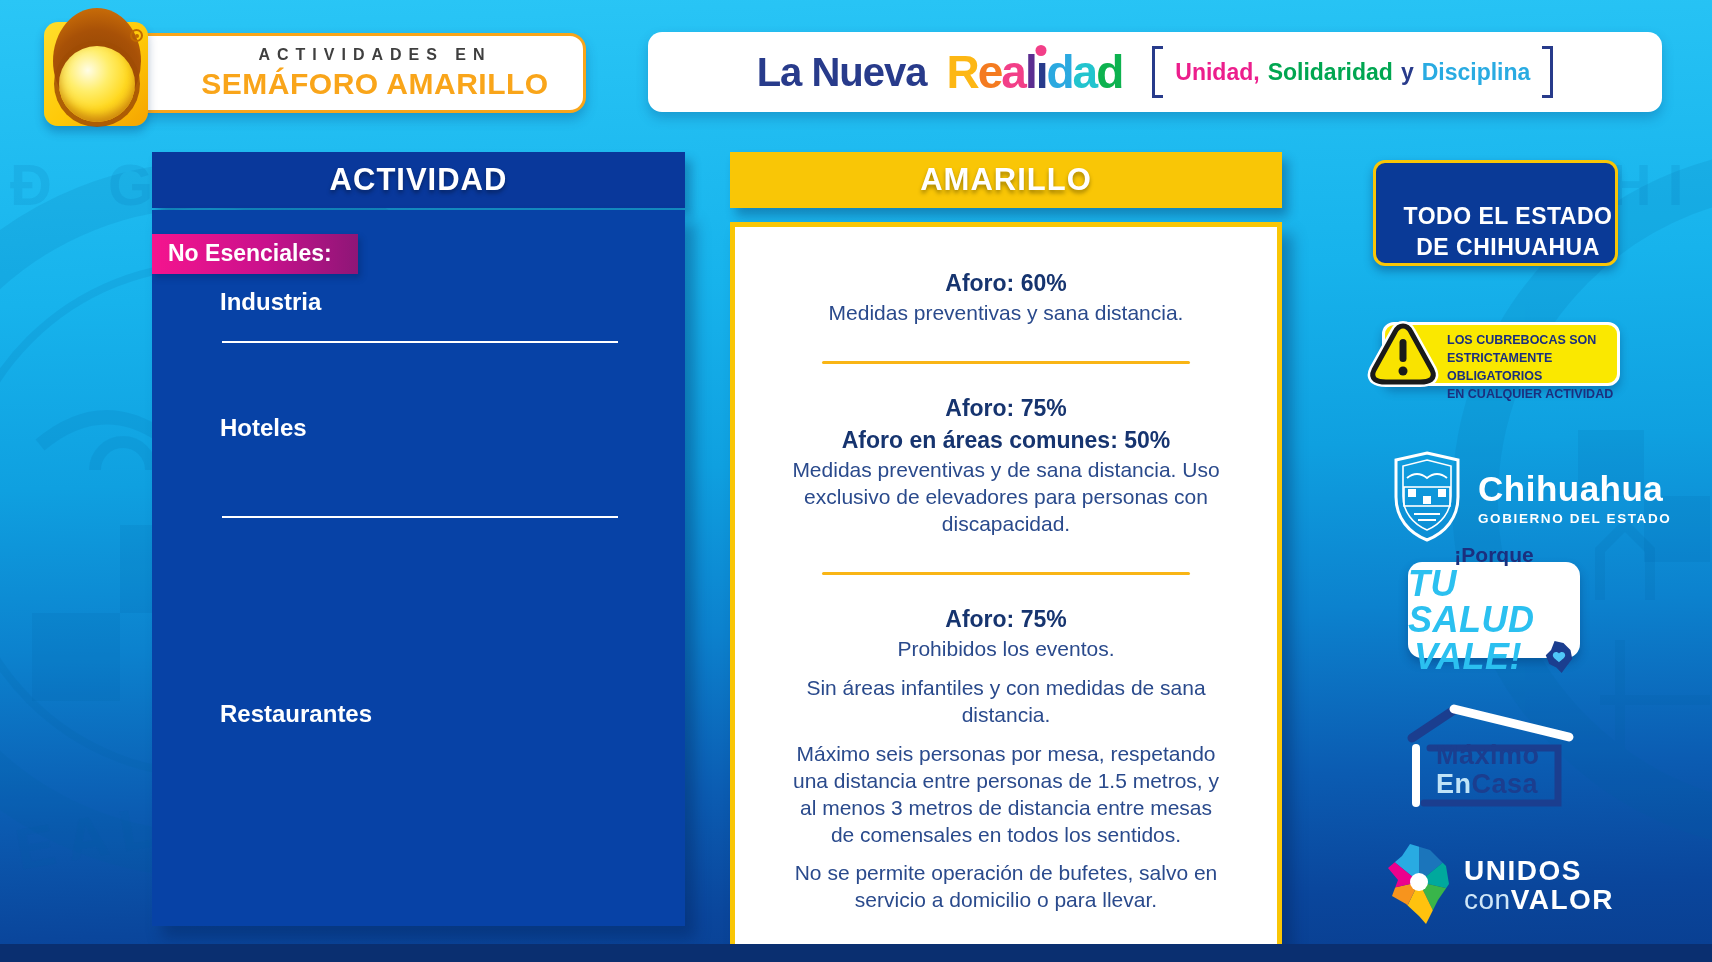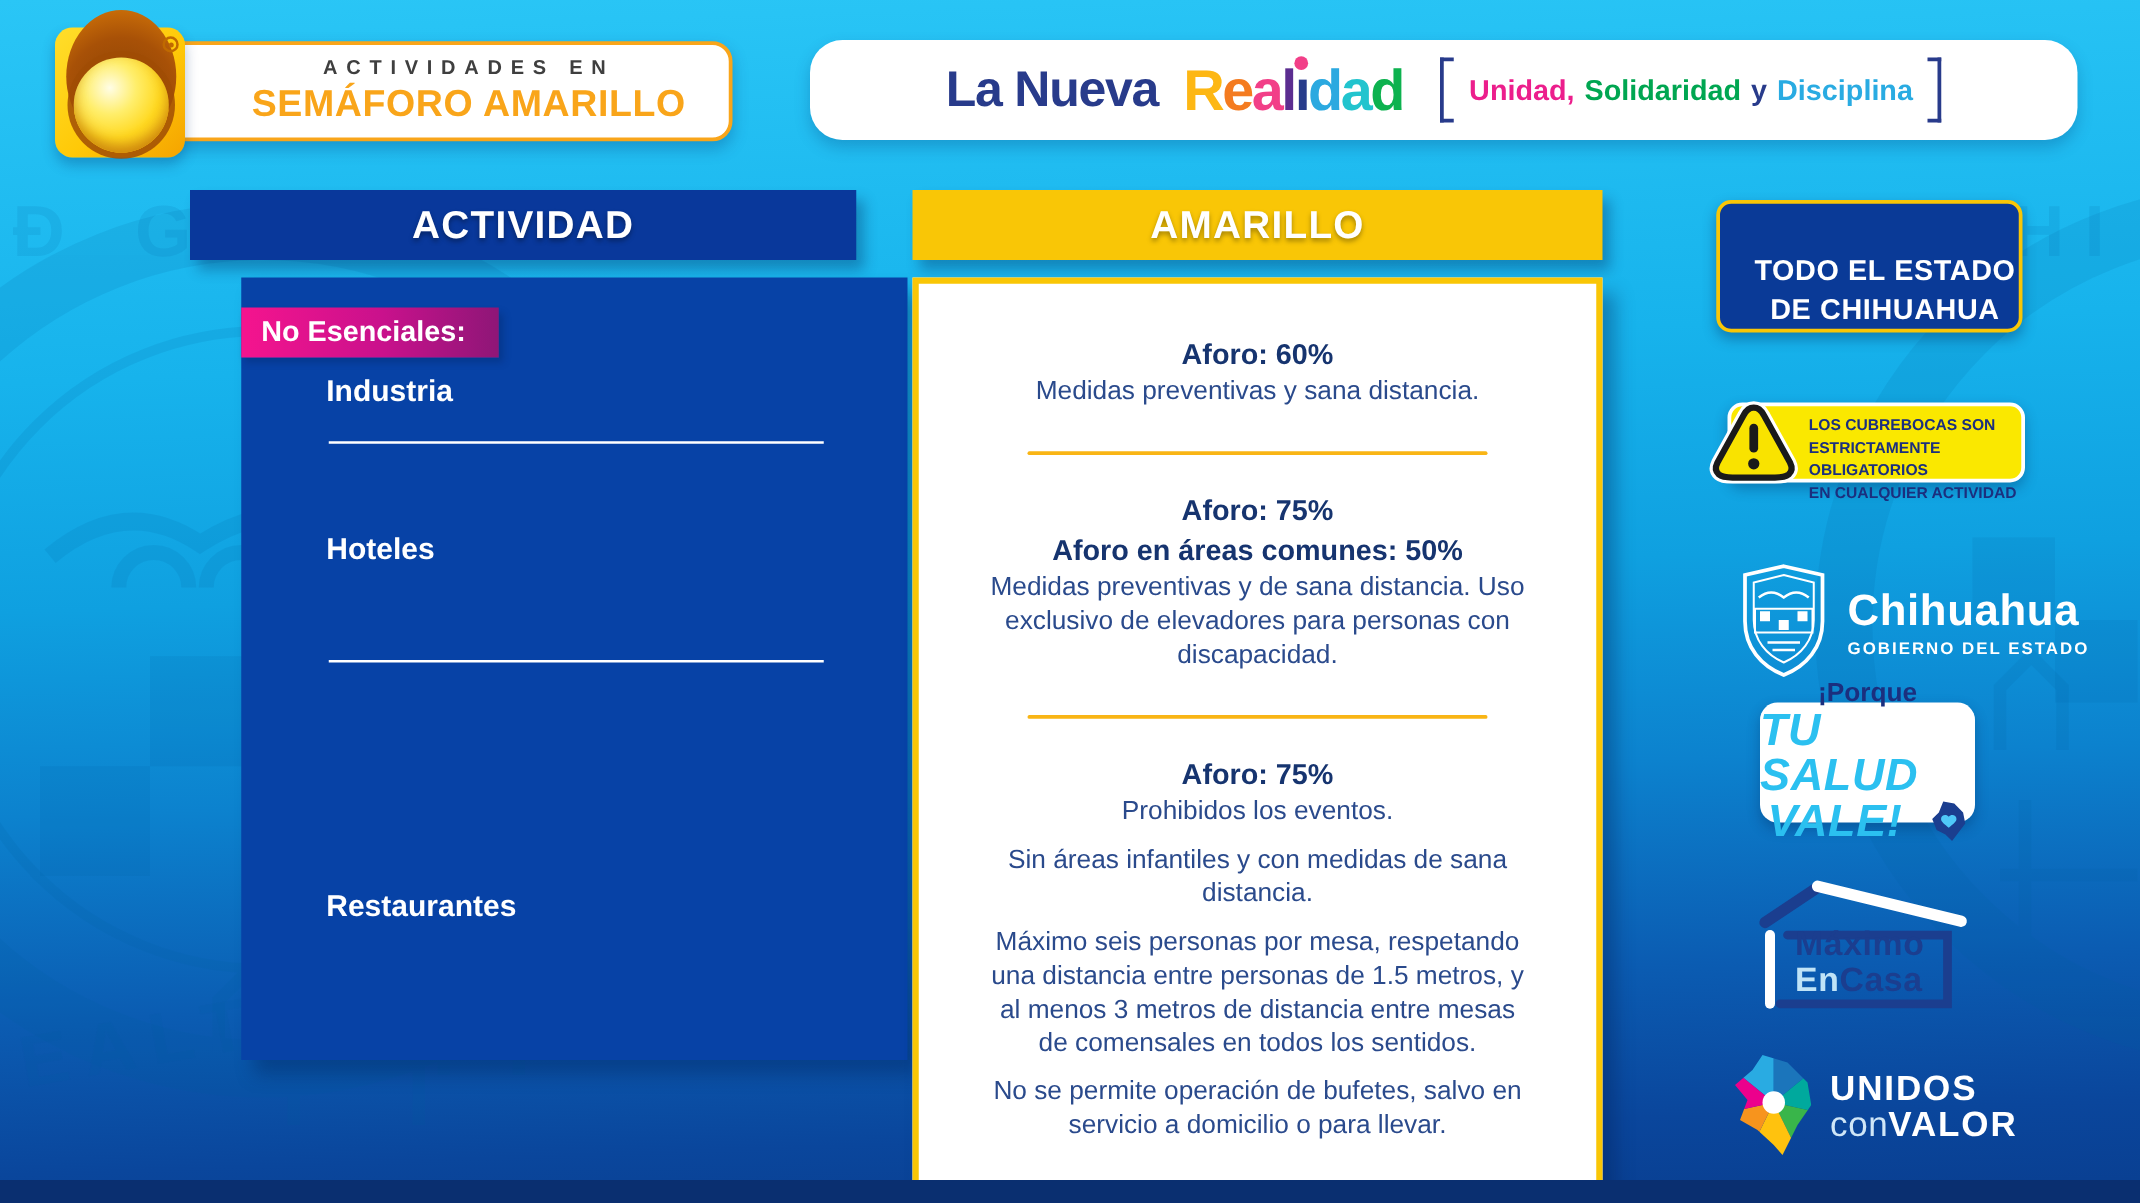--- a/index.html
+++ b/index.html
@@ -35,21 +35,21 @@
     background:radial-gradient(circle at 38% 32%, #FFFDE6 0%, #FFEE6B 30%, #FFD81F 58%, #F2AC0E 100%);
     box-shadow:inset 0 -6px 10px rgba(150,60,0,.45), 0 0 0 5px rgba(160,76,5,.85);
   }
   .traffic-copy{
     position:absolute;right:5px;top:7px;width:9px;height:9px;border-radius:50%;
     border:2px solid #C06A00;
   }
   .traffic-copy::after{content:"";position:absolute;left:2.5px;top:2.5px;width:4px;height:4px;border-radius:50%;background:#C06A00;}
   
   .banner{
-    position:absolute;left:648px;top:32px;width:1014px;height:80px;background:#fff;border-radius:26px;
+    position:absolute;left:648px;top:32px;width:1014px;height:80px;background:#fff;border-radius:14px;
     box-shadow:0 6px 12px rgba(0,50,110,.25);
     display:flex;align-items:center;justify-content:center;gap:20px;
   }
   .banner .prefix{font-size:40px;font-weight:bold;color:#283B8B;letter-spacing:-1px;}
   .realidad{display:flex;align-items:flex-end;}
   .realidad .ch{font-size:46px;font-weight:bold;letter-spacing:-2px;line-height:1;position:relative;}
   .realidad .ch .dot{position:absolute;left:52%;top:-4px;transform:translateX(-50%);width:11px;height:11px;border-radius:50%;}
   .slogan-wrap{display:flex;align-items:center;gap:8px;margin-left:10px;}
   .bracket{display:inline-block;width:11px;height:52px;border:3px solid #283B8B;box-sizing:border-box;}
   .bracket.left{border-right:none;}
@@ -58,23 +58,22 @@
   
   .col-header{
     position:absolute;height:56px;display:flex;align-items:center;justify-content:center;
     color:#fff;font-size:31px;font-weight:bold;letter-spacing:1px;
     text-shadow:0 3px 4px rgba(0,0,0,.35);
     box-shadow:6px 8px 10px rgba(3,30,80,.32);
   }
   #activity-header{left:152px;top:152px;width:533px;background:#09389B;}
   #amarillo-header{left:730px;top:152px;width:552px;background:#F9C606;}
   #activity-panel{
-    position:absolute;left:152px;top:222px;width:533px;height:626px;background:#0742A6;
+    position:absolute;left:152px;top:210px;width:533px;height:716px;background:#0742A6;
     box-shadow:10px 12px 14px rgba(3,30,80,.35);
-    margin-left:41px;
   }
   .cat-badge{
     position:absolute;left:0;top:24px;padding:6px 26px 7px 16px;
     background:linear-gradient(90deg,#F5148E 0%,#C9118C 55%,#8E1677 100%);
     color:#fff;font-size:23px;font-weight:bold;box-shadow:3px 4px 6px rgba(3,30,80,.3);
   }
   .act-item{position:absolute;left:68px;color:#fff;font-size:24px;font-weight:bold;}
   .act-divider{position:absolute;left:70px;width:396px;height:2px;background:#fff;}
   #amarillo-panel{
     position:absolute;left:730px;top:222px;width:552px;height:893px;box-sizing:border-box;

